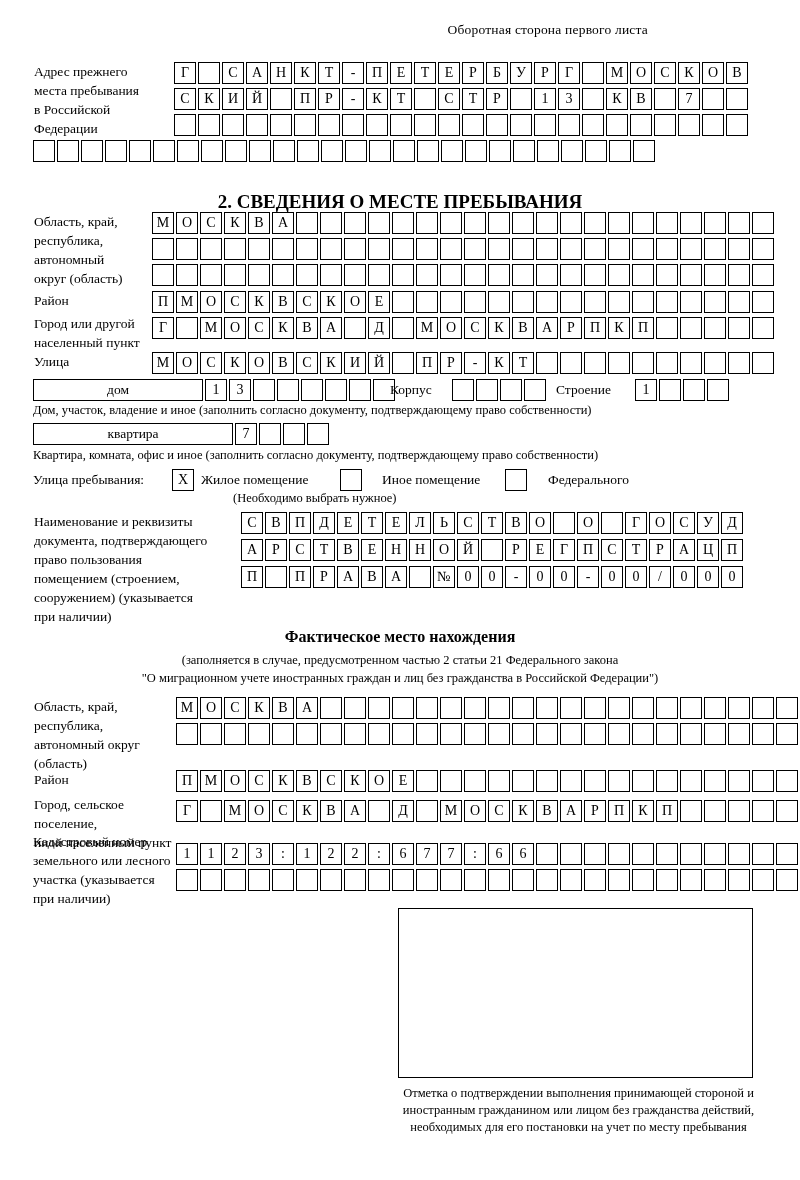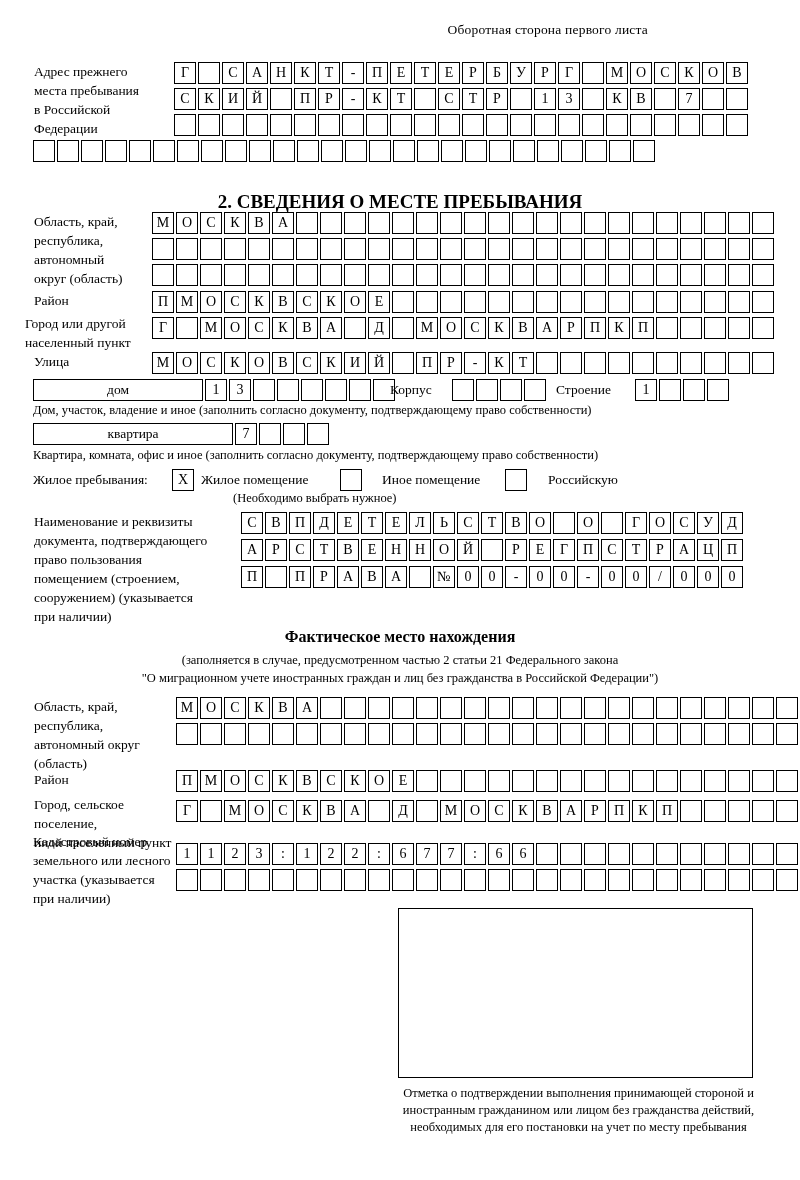--- a/index.html
+++ b/index.html
@@ -325,21 +325,21 @@
       <div class="cell"></div>
       <div class="cell"></div>
       <div class="cell"></div>
       <div class="cell"></div>
       <div class="cell"></div>
       <div class="cell"></div>
       <div class="cell"></div>
       <div class="cell"></div>
     </div>
 
-  <div class="abs lbl" style="left:25px; top:314px; width:125px;">Город или другой
+  <div class="abs lbl" style="left:34px; top:314px; width:125px;">Город или другой
 населенный пункт</div>
   <div class="abs cells" id="s2-city" style="left:152px; top:317px;">
       <div class="cell filled">Г</div>
       <div class="cell"></div>
       <div class="cell filled">М</div>
       <div class="cell filled">О</div>
       <div class="cell filled">С</div>
       <div class="cell filled">К</div>
       <div class="cell filled">В</div>
       <div class="cell filled">А</div>
@@ -423,27 +423,27 @@
 
   <div class="abs labelbox" style="left:33px; top:423px; width:200px;">квартира</div>
   <div class="abs cells" id="s2-flat" style="left:235px; top:423px;">
       <div class="cell filled">7</div>
       <div class="cell"></div>
       <div class="cell"></div>
       <div class="cell"></div>
     </div>
   <div class="abs small" style="left:33px; top:448px; width:734px;">Квартира, комната, офис и иное (заполнить согласно документу, подтверждающему право собственности)</div>
 
-  <div class="abs inline-txt" style="left:33px; top:469px;">Жилое пребывания:</div>
+  <div class="abs inline-txt" style="left:33px; top:469px;">Улица пребывания:</div>
   <div class="abs chk" style="left:172px; top:469px;">X</div>
   <div class="abs inline-txt" style="left:201px; top:469px;">Жилое помещение</div>
   <div class="abs chk" style="left:340px; top:469px;"></div>
   <div class="abs inline-txt" style="left:382px; top:469px;">Иное помещение</div>
   <div class="abs chk" style="left:505px; top:469px;"></div>
-  <div class="abs inline-txt" style="left:548px; top:469px;">Российскую</div>
+  <div class="abs inline-txt" style="left:548px; top:469px;">Федерального</div>
   <div class="abs small" style="left:233px; top:491px;">(Необходимо выбрать нужное)</div>
 
   <div class="abs lbl" style="left:34px; top:512px; width:205px;">Наименование и реквизиты
 документа, подтверждающего
 право пользования
 помещением (строением,
 сооружением) (указывается
 при наличии)</div>
   <div class="abs cells" id="s2-doc-0" style="left:241px; top:512px;">
       <div class="cell filled">С</div>

